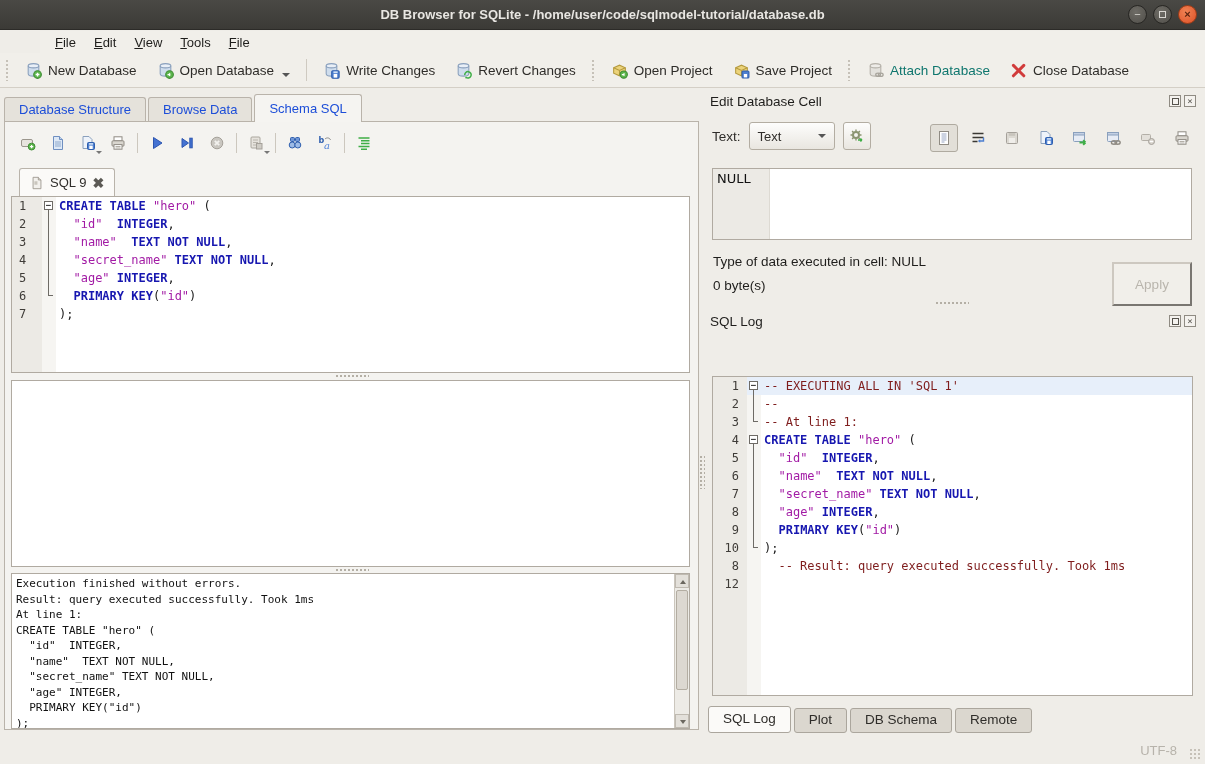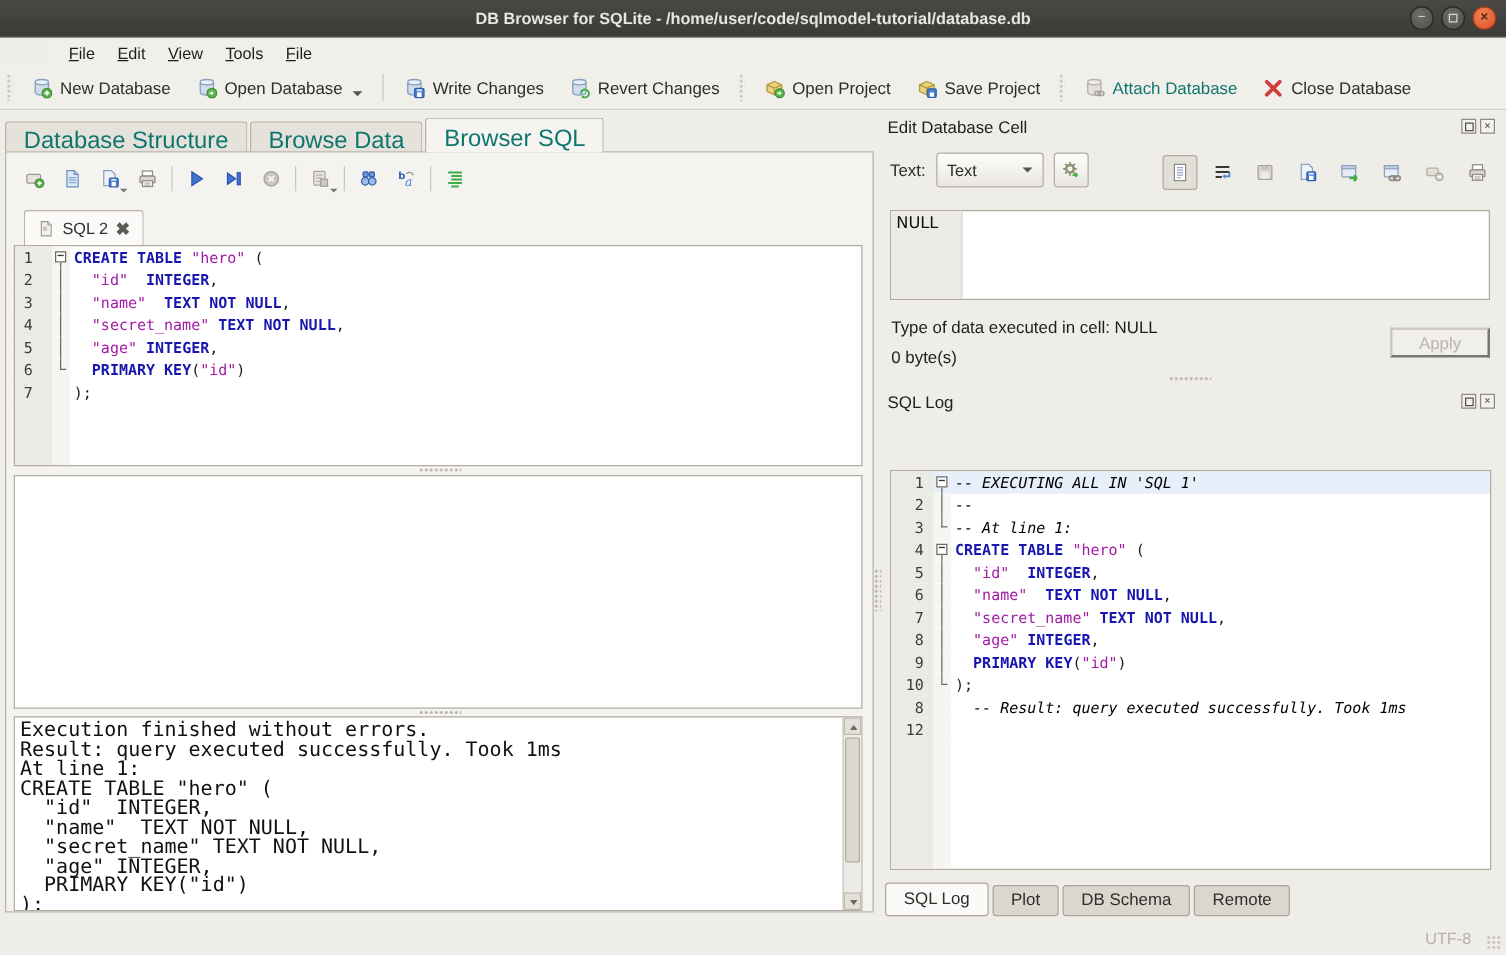--- a/index.html
+++ b/index.html
@@ -33,21 +33,21 @@
   .tbtn { display:flex; align-items:center; gap:6px; padding:5px 10px; border-radius:3px; }
   .tbtn .tlabel { font-size:13.5px; }
   .tbtn.disabled .tlabel { color:#0f766e; }
   .dd { width:0; height:0; border-left:4px solid transparent; border-right:4px solid transparent;
     border-top:4px solid #555; margin-left:2px; align-self:flex-end; margin-bottom:2px; }
   .icon16 { width:17px; height:17px; display:inline-block; }
   
   .left { position:absolute; left:4px; top:94px; width:696px; height:641px; }
   .maintabs { position:absolute; left:0; top:0; height:28px; display:flex; align-items:flex-end; }
   .mtab { height:25px; padding:4px 14px 0; background:#E5E2DB; border:1px solid #B9B3AA;
-    border-bottom:none; border-radius:3px 3px 0 0; margin-right:2px; font-size:19px; color:#0f766e; }
+    border-bottom:none; border-radius:3px 3px 0 0; margin-right:2px; font-size:13px; color:#1d4ed8; }
   .mtab.active { height:28px; background:#F5F4F1; padding-top:6px; position:relative; z-index:3; }
   .content { position:absolute; left:0; top:27px; width:695px; height:609px;
     background:#F4F3F0; border:1px solid #B9B3AA; z-index:2; }
   
   .edtoolbar { position:absolute; left:8px; top:6px; height:30px; display:flex; align-items:center; }
   .ebtn { width:30px; height:26px; display:flex; align-items:center; justify-content:center; border-radius:3px; position:relative; }
   .esep { width:1px; height:20px; background:#CCC7BE; margin:0 4px; }
   .ebtn .dd2 { position:absolute; right:1px; bottom:2px; width:0; height:0;
     border-left:3px solid transparent; border-right:3px solid transparent; border-top:3px solid #777; }
   
@@ -68,53 +68,53 @@
   .fold.start .vline { top:13px; }
   .fold.end .vline { bottom:9px; }
   .fold .corner { position:absolute; left:6px; top:8px; width:5px; border-bottom:1px solid #6e6b66; }
   .fbox { position:absolute; left:2px; top:4px; width:9px; height:9px; border:1px solid #6e6b66;
     background:#fff; color:#333; font:bold 9px/7px "DejaVu Sans Mono", monospace; text-align:center; z-index:2; }
   .cline { flex:1; white-space:pre; font-family:"DejaVu Sans Mono", monospace; font-size:12px;
     line-height:18px; color:#1A1A1A; padding-left:3px; }
   .crow.hl .cline, .crow.hl .fold { background:#E7EFFA; }
   .tok-k { color:#1717B0; font-weight:bold; }
   .tok-s { color:#A21BA5; }
-  .tok-c { color:#000000;font-style:italic; }
+  .tok-c { color:#7f1d1d; }
   
   .hgrip { position:absolute; left:0; right:0; height:6px; }
   .hgrip::after { content:""; display:block; width:34px; height:4px; margin:1px auto;
     background-image:radial-gradient(#b4afa5 1px, transparent 1.2px); background-size:4px 4px; }
   .vgrip { position:absolute; width:6px; height:34px;
     background-image:radial-gradient(#b4afa5 1px, transparent 1.2px); background-size:4px 4px; }
   
   .resultspane { position:absolute; left:6px; top:258px; width:679px; height:187px;
     background:#fff; border:1px solid #B0AAA1; }
   
   .msgpane { position:absolute; left:6px; top:451px; width:679px; height:156px;
     background:#fff; border:1px solid #B0AAA1; }
   .msgtext { position:absolute; left:4px; top:2px; right:18px; bottom:0; overflow:hidden;
-    white-space:pre; font-family:"DejaVu Sans Mono", monospace; font-size:16px; line-height:15.5px; color:#111; }
+    white-space:pre; font-family:"DejaVu Sans Mono", monospace; font-size:11px; line-height:15.5px; color:#111; }
   .vscroll { position:absolute; right:0; top:0; bottom:0; width:15px; background:#EDEBE6; border-left:1px solid #CBC6BD; }
   .sarrow { position:absolute; left:0; width:14px; height:14px; background:#E3E0DA; border:1px solid #BFBAB1; }
   .sarrow::after { content:""; position:absolute; left:3.5px; width:0; height:0;
     border-left:3.5px solid transparent; border-right:3.5px solid transparent; }
   .sarrow.up { top:0; } .sarrow.up::after { top:5px; border-bottom:4px solid #6b675f; }
   .sarrow.down { bottom:0; } .sarrow.down::after { top:5px; border-top:4px solid #6b675f; }
   .sthumb { position:absolute; left:1px; width:12px; background:#DCD8D1; border:1px solid #B3ADA2; border-radius:2px; }
   
   .right { position:absolute; left:706px; top:94px; width:492px; height:641px; }
   .dockhead { position:absolute; left:4px; right:2px; height:18px; font-size:13.5px; color:#1f1e1c; }
   .dockicons { position:absolute; right:0; top:1px; display:flex; gap:3px; }
   .dicon { width:12px; height:12px; border:1px solid #8f8b83; background:#F4F2EE; position:relative;
     font:9px/10px "DejaVu Sans Mono", monospace; text-align:center; color:#55524c; }
   .dicon.float::after { content:""; position:absolute; left:2px; top:2px; width:5px; height:5px; border:1px solid #55524c; }
   .btnish { background:linear-gradient(#FDFDFC,#E9E6E0); border:1px solid #B3ADA2; border-radius:3px; }
   .combo { display:inline-flex; align-items:center; justify-content:space-between; padding:0 8px; height:28px; }
   .combo .dd { align-self:center; margin:0; }
-  .pushbtn { height:24px; padding:0 18px; font-size:13.5px; color:#1f1e1c; display:inline-flex; align-items:center; justify-content:center; }
+  .pushbtn { height:44px; padding:0 18px; font-size:13.5px; color:#1f1e1c; display:inline-flex; align-items:center; justify-content:center; }
   .pushbtn::first-letter { text-decoration:underline; }
   .pushbtn.disabled { background:#F1EFEA; border-color:#CDC8C0; color:#B9B5AD; }
   .gearbtn { width:28px; height:28px; display:inline-flex; align-items:center; justify-content:center; }
   .cellicons { position:absolute; right:2px; top:30px; display:flex; align-items:center; gap:6px; }
   .cbtn { width:28px; height:28px; display:flex; align-items:center; justify-content:center; border-radius:3px; position:relative; }
   .cbtn.pressed { background:#E2DFD8; border:1px solid #AFAAA0; }
   .cellbox { position:absolute; left:6px; top:74px; right:6px; height:72px; background:#fff; border:1px solid #B0AAA1; }
   .cellnull { position:absolute; left:0; top:0; bottom:0; width:57px; background:#ECEAE5; border-right:1px solid #DDDAD3;
     font-family:"DejaVu Sans", sans-serif; font-size:13px; padding:2px 0 0 4px; color:#111; }
   .typerow { position:absolute; left:7px; font-size:13.5px; color:#1f1e1c; }
@@ -243,21 +243,21 @@
         </svg>
     </span>
       <span class="tlabel">Close Database</span>
   </div>
 </div>
 
 <div class="left">
   <div class="maintabs">
     <div class="mtab">Database Structure</div>
     <div class="mtab">Browse Data</div>
-    <div class="mtab active">Browser SQL</div>
+    <div class="mtab active">Schema SQL</div>
   </div>
   <div class="content">
 
     <div class="edtoolbar">
       <div class="ebtn">
         <svg width="16" height="16" viewBox="0 0 16 16">
             <rect x="1.5" y="4.5" width="11" height="7" rx="1.5" fill="#e7e4de" stroke="#9b968d"></rect>
             <circle cx="11.6" cy="11.6" r="3.4" fill="#5cb54c" stroke="#3e8c33"></circle>
             <path d="M11.6 9.9v3.4M9.9 11.6h3.4" stroke="#fff" stroke-width="1.2"></path>
           </svg>
@@ -337,21 +337,21 @@
       </div>
     </div>
 
     <div class="sqltabbar">
       <div class="sqltab">
         <svg width="14" height="14" viewBox="0 0 16 16">
             <path d="M3.5 1.5h6l3 3v10h-9z" fill="#f2f0ec" stroke="#9b968d"></path>
             <path d="M9.5 1.5v3h3" fill="#dedbd4" stroke="#9b968d"></path>
             <rect x="5" y="6" width="3.5" height="4" fill="#c9c5bd"></rect>
           </svg>
-        <span>SQL 2</span>
+        <span>SQL 9</span>
         <span class="close-x">✖</span>
       </div>
     </div>
 
     <div class="codebox editor" id="sql-editor">
         <div class="crow">
           <div class="cnum">1</div>
           <div class="fold start">
             <span class="fbox">−</span>
             <span class="vline"></span>

